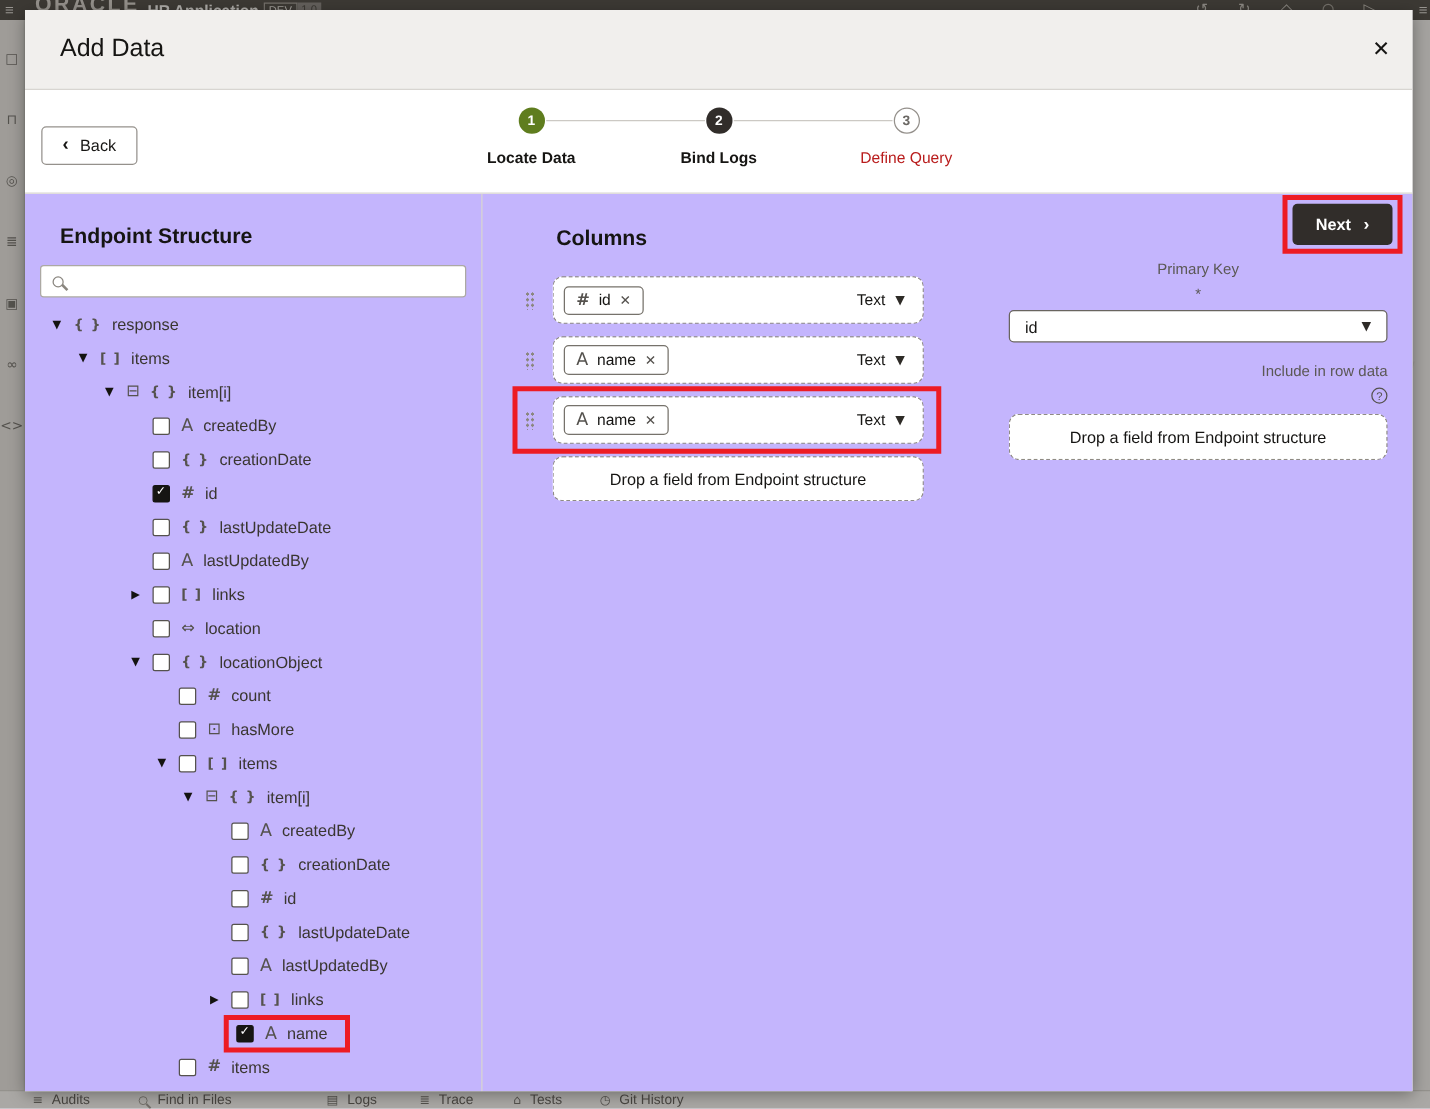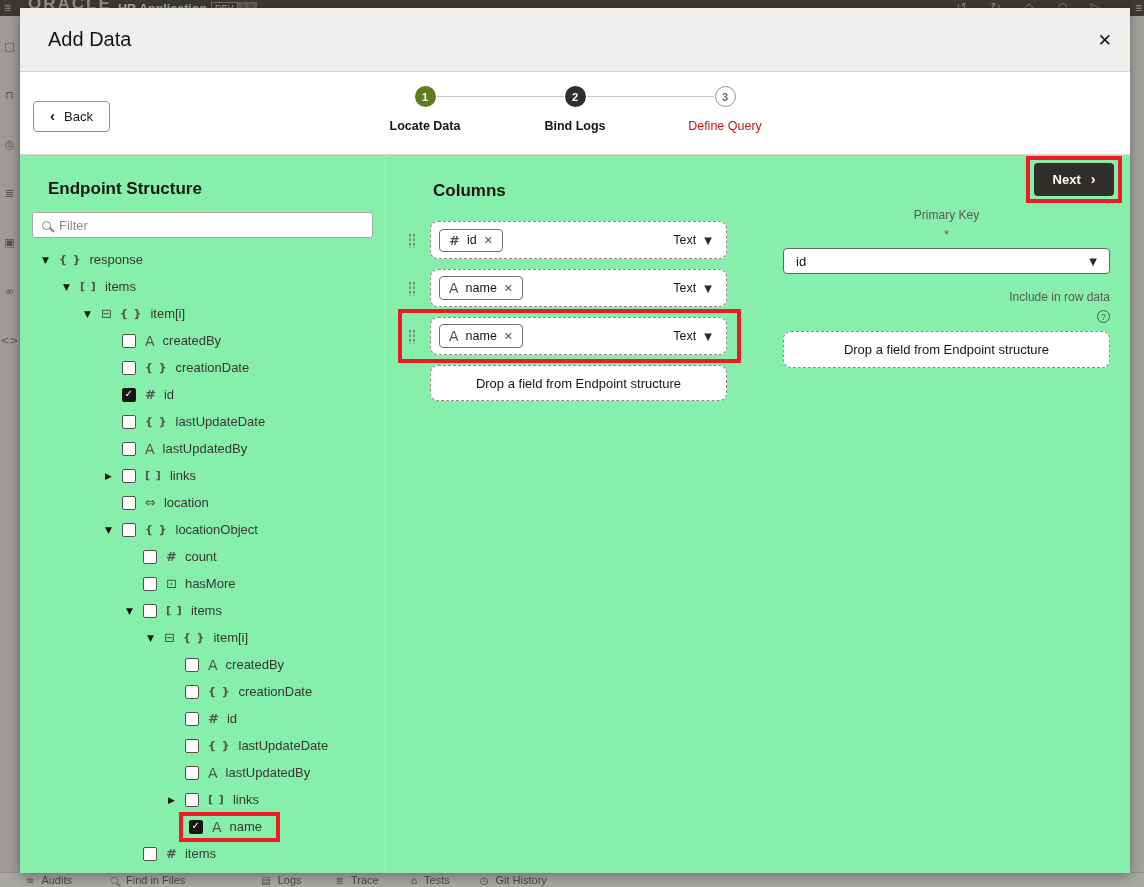--- a/index.html
+++ b/index.html
@@ -46,21 +46,21 @@
   .step.current .step-circle{background:var(--dark);color:#fff;}
   .step.upcoming .step-circle{background:#fff;color:#6b6864;border:1px solid #95918c;}
   .step-label{margin-top:12px;font-size:12.5px;}
   .step.complete .step-label,.step.current .step-label{font-weight:bold;color:var(--ink);}
   .step.upcoming .step-label{color:#b91c1c;}
   .step-line{position:absolute;top:10px;height:1px;background:#ccc9c4;z-index:1;}
   .annot-next{position:absolute;left:1006px;top:84px;width:96px;height:47px;border:4px solid var(--red);display:flex;align-items:center;justify-content:center;}
   .next-btn{width:80px;height:33px;background:var(--dark);border:none;border-radius:4px;color:#fff;font-size:13px;font-weight:bold;display:flex;align-items:center;justify-content:center;gap:10px;cursor:pointer;}
   .next-btn .chev{font-size:14px;margin-top:-1px;}
 
-  .content{display:flex;height:718px;background:#86efac;}
+  .content{display:flex;height:718px;background:#c4b5fd;gap:12px;}
 
   
   .left-panel{width:366px;border-right:1px solid var(--line);overflow:hidden;}
   .es-title{margin:24px 0 0 28px;font-size:17px;font-weight:bold;color:var(--ink);}
   .filter-wrap{margin:13px 12px 0 12px;height:26px;border:1px solid #aca9a3;border-radius:3px;background:#fff;display:flex;align-items:center;padding:0 9px;gap:8px;}
   .filter-wrap input{border:none;outline:none;flex:1;font-size:13px;color:var(--ink2);background:transparent;font-family:inherit;}
   .filter-wrap input::placeholder{color:#8d8a85;}
   .mag{width:9px;height:9px;border:1.5px solid #8a867f;border-radius:50%;position:relative;flex:none;}
   .mag::after{content:"";position:absolute;width:6px;height:1.5px;background:#8a867f;transform:rotate(45deg);right:-5px;bottom:-2px;}
   .tree{margin-top:8px;}
@@ -204,21 +204,20 @@
         <span class="chev">›</span>
       </button>
     </div>
   </div>
 
   <div class="content">
     <div class="left-panel">
       <div class="es-title">Endpoint Structure</div>
       <div class="filter-wrap">
         <span class="mag"></span>
-        <input placeholder="Filter" style="">
       </div>
       <div class="tree" id="tree">
           <div class="tree-row" style="padding-left: 22px;">
             <span class="arrow-slot">▼</span>
             <span class="tico ic-object">{ }</span>
             <span class="tree-label">response</span>
           </div>
           <div class="tree-row" style="padding-left: 43px;">
             <span class="arrow-slot">▼</span>
             <span class="tico ic-array">[ ]</span>

